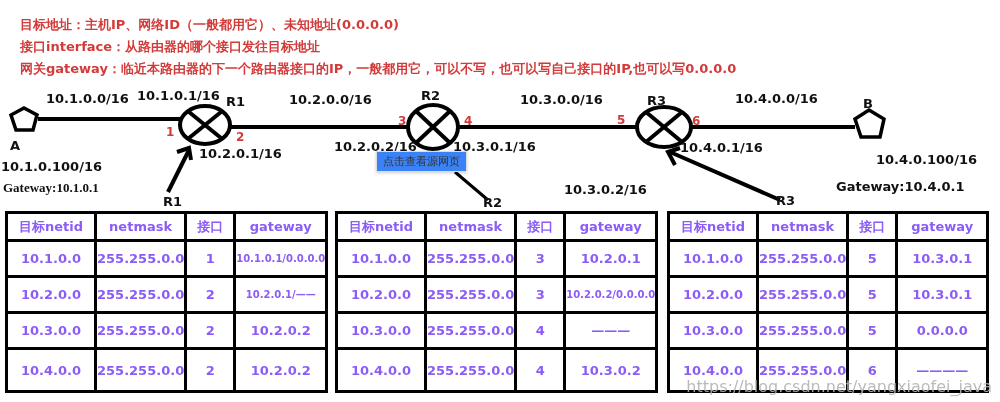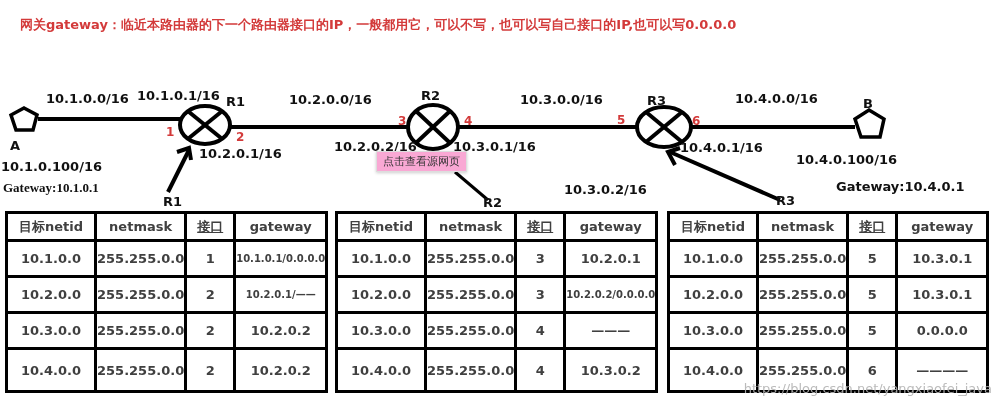--- a/index.html
+++ b/index.html
@@ -2,34 +2,36 @@
 <html><head>
   <meta charset="utf-8">
   <style>
     html, body { margin: 0; padding: 0; background: #ffffff; }
     body { width: 1000px; height: 402px; position: relative; overflow: hidden; font-family: "DejaVu Sans", "Liberation Sans", sans-serif; }
     .notes { position: absolute; left: 20px; top: 14px; color: #d33a3a; font-weight: bold; font-size: 13px; line-height: 22px; }
     .notes div { white-space: nowrap; }
     svg.topo { position: absolute; left: 0; top: 0; }
     .lbl { position: absolute; font-weight: bold; font-size: 13px; color: #111; white-space: nowrap; }
     .port { position: absolute; font-weight: bold; font-size: 12px; color: #d33a3a; }
-    .tooltip { position: absolute; left: 376px; top: 151px; background: #f9a8d4; border: 1px solid #ddd; box-shadow: 0 1px 3px rgba(0,0,0,0.2); font-size: 11px; color: #333; padding: 2px 6px; white-space: nowrap; }
+    .tooltip { position: absolute; left: 376px; top: 151px; background: #3b82f6; border: 1px solid #ddd; box-shadow: 0 1px 3px rgba(0,0,0,0.2); font-size: 11px; color: #333; padding: 2px 6px; white-space: nowrap; }
     table.rt { position: absolute; border-collapse: collapse; border: 3px solid #000; }
-    table.rt td, table.rt th { border: 3px solid #000; font-weight: bold; font-size: 13px; color: #404040; text-align: center; padding: 0; }
+    table.rt td, table.rt th { border: 3px solid #000; font-weight: bold; font-size: 13px; color: #8b5cf6; text-align: center; padding: 0; }
     table.rt th { height: 25px; font-size: 13px; }
     table.rt td { height: 33px; }
     table.rt tr.last td { height: 40px; }
-    .c1 { width: 86px; } .c2 { width: 80px; } .c3 { width: 46px; text-decoration: underline; } .c4 { width: 88px; }
+    .c1 { width: 86px; } .c2 { width: 80px; } .c3 { width: 46px; } .c4 { width: 88px; }
     td.small { font-size: 10px !important; margin-left: 44px; }
-    .wm { position: absolute; right: 8px; bottom: 6px; color: rgba(180,180,180,0.9); font-size: 13px; font-family: "DejaVu Sans", sans-serif; }
+    .wm { position: absolute; right: 8px; bottom: 6px; color: rgba(180,180,180,0.9); font-size: 16px; font-family: "DejaVu Sans", sans-serif; }
   </style>
 </head>
 <body>
 
 <div class="notes">
+  <div>目标地址：主机IP、网络ID（一般都用它）、未知地址(0.0.0.0)</div>
+  <div>接口interface：从路由器的哪个接口发往目标地址</div>
   <div>网关gateway：临近本路由器的下一个路由器接口的IP，一般都用它，可以不写，也可以写自己接口的IP,也可以写0.0.0.0</div>
 </div>
 
 <svg class="topo" width="1000" height="402">
 
   <line x1="38" y1="119" x2="182" y2="119" stroke="#000" stroke-width="4"></line>
   <line x1="228" y1="127" x2="408" y2="127" stroke="#000" stroke-width="4"></line>
   <line x1="458" y1="127" x2="638" y2="127" stroke="#000" stroke-width="4"></line>
   <line x1="690" y1="127" x2="855" y2="127" stroke="#000" stroke-width="4"></line>
 
@@ -74,21 +76,21 @@
 <span class="lbl" style="left:289px;top:92px;">10.2.0.0/16</span>
 <span class="lbl" style="left:421px;top:88px;">R2</span>
 <span class="lbl" style="left:512px;top:92px;margin-left:8px;">10.3.0.0/16</span>
 <span class="lbl" style="left:647px;top:93px;">R3</span>
 <span class="lbl" style="left:735px;top:91px;">10.4.0.0/16</span>
 
 <span class="lbl" style="left:10px;top:138px;">A</span>
 <span class="lbl" style="left:1px;top:159px;">10.1.0.100/16</span>
 <span class="lbl" style="left:3px;top:180px;font-family:Liberation Serif, serif;">Gateway:10.1.0.1</span>
 <span class="lbl" style="left:863px;top:96px;">B</span>
-<span class="lbl" style="left:796px;top:152px;">10.4.0.100/16</span>
+<span class="lbl" style="left:876px;top:152px;">10.4.0.100/16</span>
 <span class="lbl" style="left:836px;top:179px;">Gateway:10.4.0.1</span>
 
 <span class="port" style="left:166px;top:125px;">1</span>
 <span class="port" style="left:236px;top:130px;">2</span>
 <span class="lbl" style="left:199px;top:146px;">10.2.0.1/16</span>
 <span class="port" style="left:398px;top:114px;">3</span>
 <span class="port" style="left:464px;top:114px;">4</span>
 <span class="lbl" style="left:334px;top:139px;">10.2.0.2/16</span>
 <span class="lbl" style="left:453px;top:139px;">10.3.0.1/16</span>
 <span class="port" style="left:617px;top:113px;">5</span>

